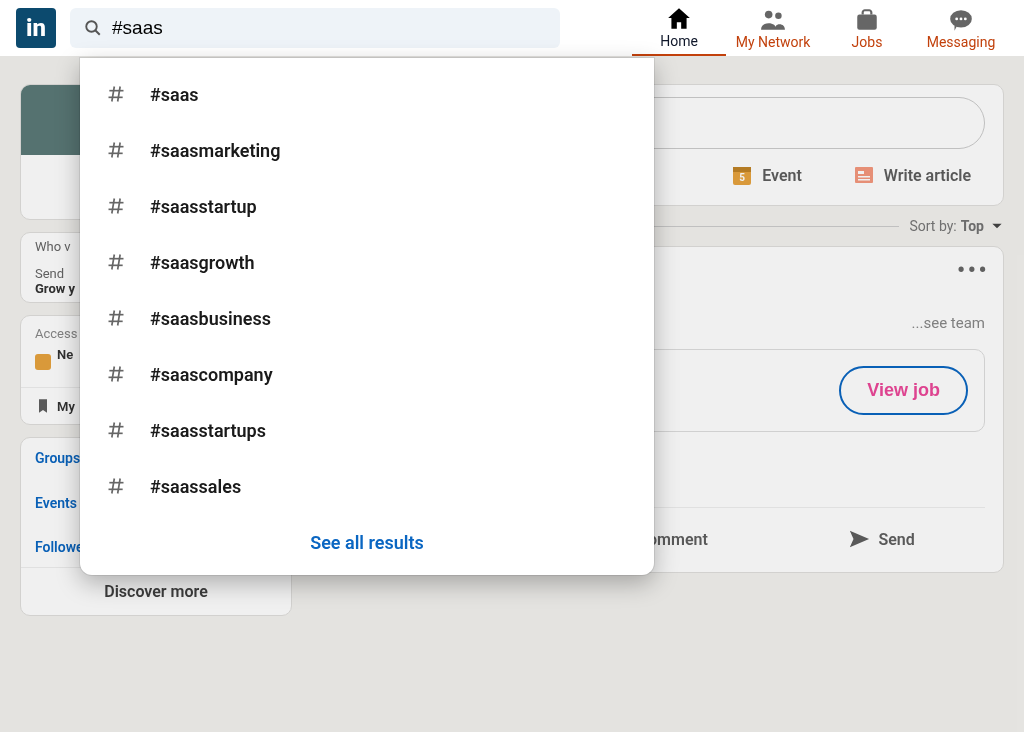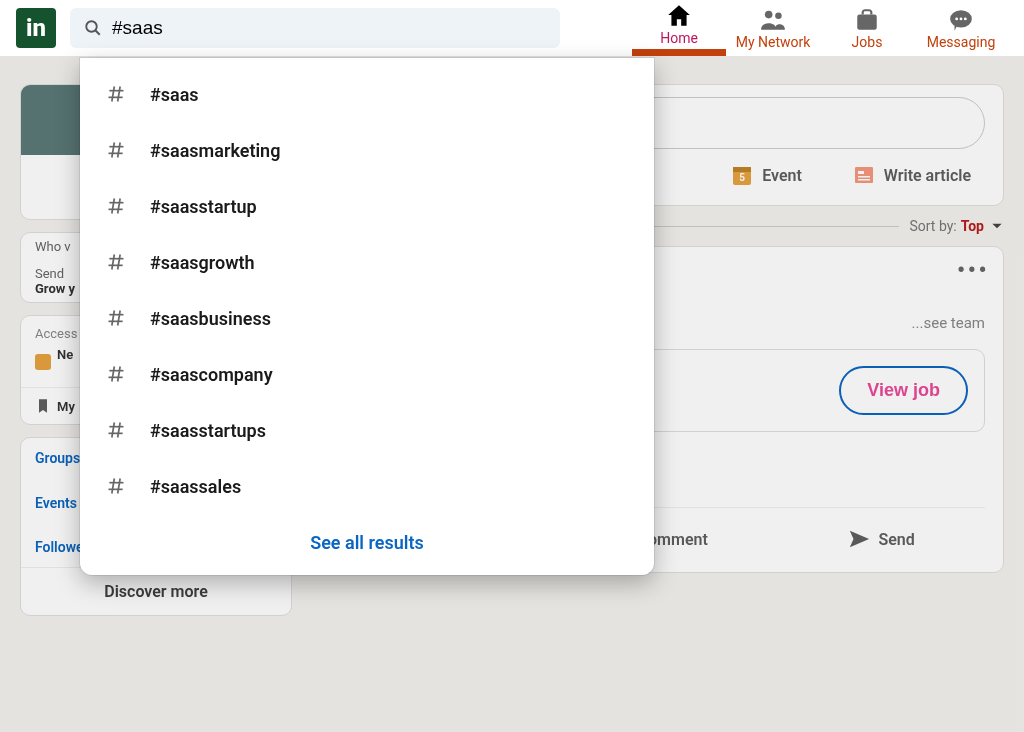--- a/index.html
+++ b/index.html
@@ -7,40 +7,40 @@
   body { background: #fff; }
 
   
   .nav {
     position: relative; z-index: 20;
     height: 56px; display: flex; align-items: center;
     padding: 0 16px; background: #fff;
   }
   .logo {
     width: 40px; height: 40px; border-radius: 4px;
-    background: #14532d; display: flex; align-items: center; justify-content: center;
+    background: #0c4a6e; display: flex; align-items: center; justify-content: center;
     color: #fff; font-weight: 800; font-size: 24px; flex: 0 0 auto; text-align: right;
   }
   .search-wrap { position: relative; margin-left: 14px; flex: 0 0 auto; }
   .search {
     width: 490px; height: 40px; border-radius: 6px;
     background: #eef3f8; border: none; outline: none;
     padding: 0 12px 0 42px; font-size: 19px; color: #000;
   }
   .search-icon {
     position: absolute; left: 14px; top: 50%; transform: translateY(-50%);
     color: #555;
   }
   .nav-spacer { flex: 1 1 auto; }
   .nav-item {
     width: 94px; text-align: center; color: #c2410c;
     display: flex; flex-direction: column; align-items: center; justify-content: center;
     height: 56px; cursor: pointer; font-size: 14px;
   }
-  .nav-item.active { color: #be185d; border-bottom: 7px solid #c2410c; }
+  .nav-item.active { color: #0f172a; border-bottom: 2px solid #c2410c; }
   .nav-item svg { margin-bottom: 1px; }
 
   
   .dropdown {
     position: absolute; z-index: 30;
     left: 80px; top: 58px; width: 574px;
     background: #fff; border-radius: 0 0 12px 12px;
     box-shadow: 0 0 0 1px rgba(0,0,0,.08), 0 8px 24px rgba(0,0,0,.28);
     padding: 8px 0 0;
   }
@@ -89,21 +89,21 @@
   .lbox3 { margin-top: 12px; }
   .lbox3 .link { padding: 12px 14px; color: #0a66c2; font-weight: 600; font-size: 14px; cursor: pointer; display:flex; justify-content:space-between; align-items:center;}
   .lbox3 .discover { text-align:center; padding: 14px; color:#404040; font-weight:600; border-top:1px solid #eee;}
 
   .compose { padding: 12px 18px; border-radius: 10px; }
   .compose-top { height: 52px; border:1px solid #ccc; border-radius:28px; }
   .compose-row { display: flex; gap: 50px; padding: 14px 14px 6px; align-items: center; justify-content:flex-end; color:#5e5e5e; font-weight:600; font-size:16px;}
   .compose-row .i { display:flex; align-items:center; gap:8px;}
 
   .sortby { display:flex; justify-content:flex-end; align-items:center; font-size: 14px; color:#777; margin:12px 0;}
-  .sortby b { color:#b91c1c; margin-left:4px;}
+  .sortby b { color:#737373; margin-left:4px;}
 
   .post { padding: 16px 18px 10px; position:relative;}
   .post .menu { position:absolute; right:14px; top:8px; color:#666; font-size:26px; letter-spacing:2px; cursor:pointer;}
   .post .sub { font-size:14px; color:#777; }
   .post .body { font-size:16px; color:#222; margin:16px 0;}
   .seemore { color:#888; float:right; font-size:15px;}
 
   .jobcard { border:1px solid #ddd; border-radius:10px; padding:16px; display:flex; justify-content:space-between; align-items:center;}
   .viewjob { border:2px solid #0a66c2; color:#ec4899; font-weight:700; font-size:18px; padding:12px 26px; border-radius:30px; background:#fff; cursor:pointer;}
   .conn { font-size:15px; color:#777; margin:12px 0 6px 100px; display:flex; align-items:center; gap:8px;}

